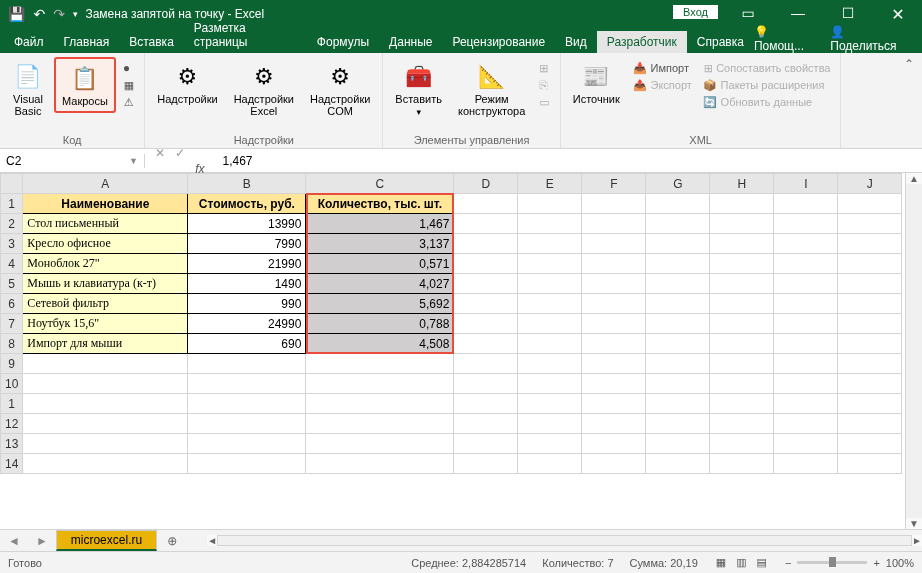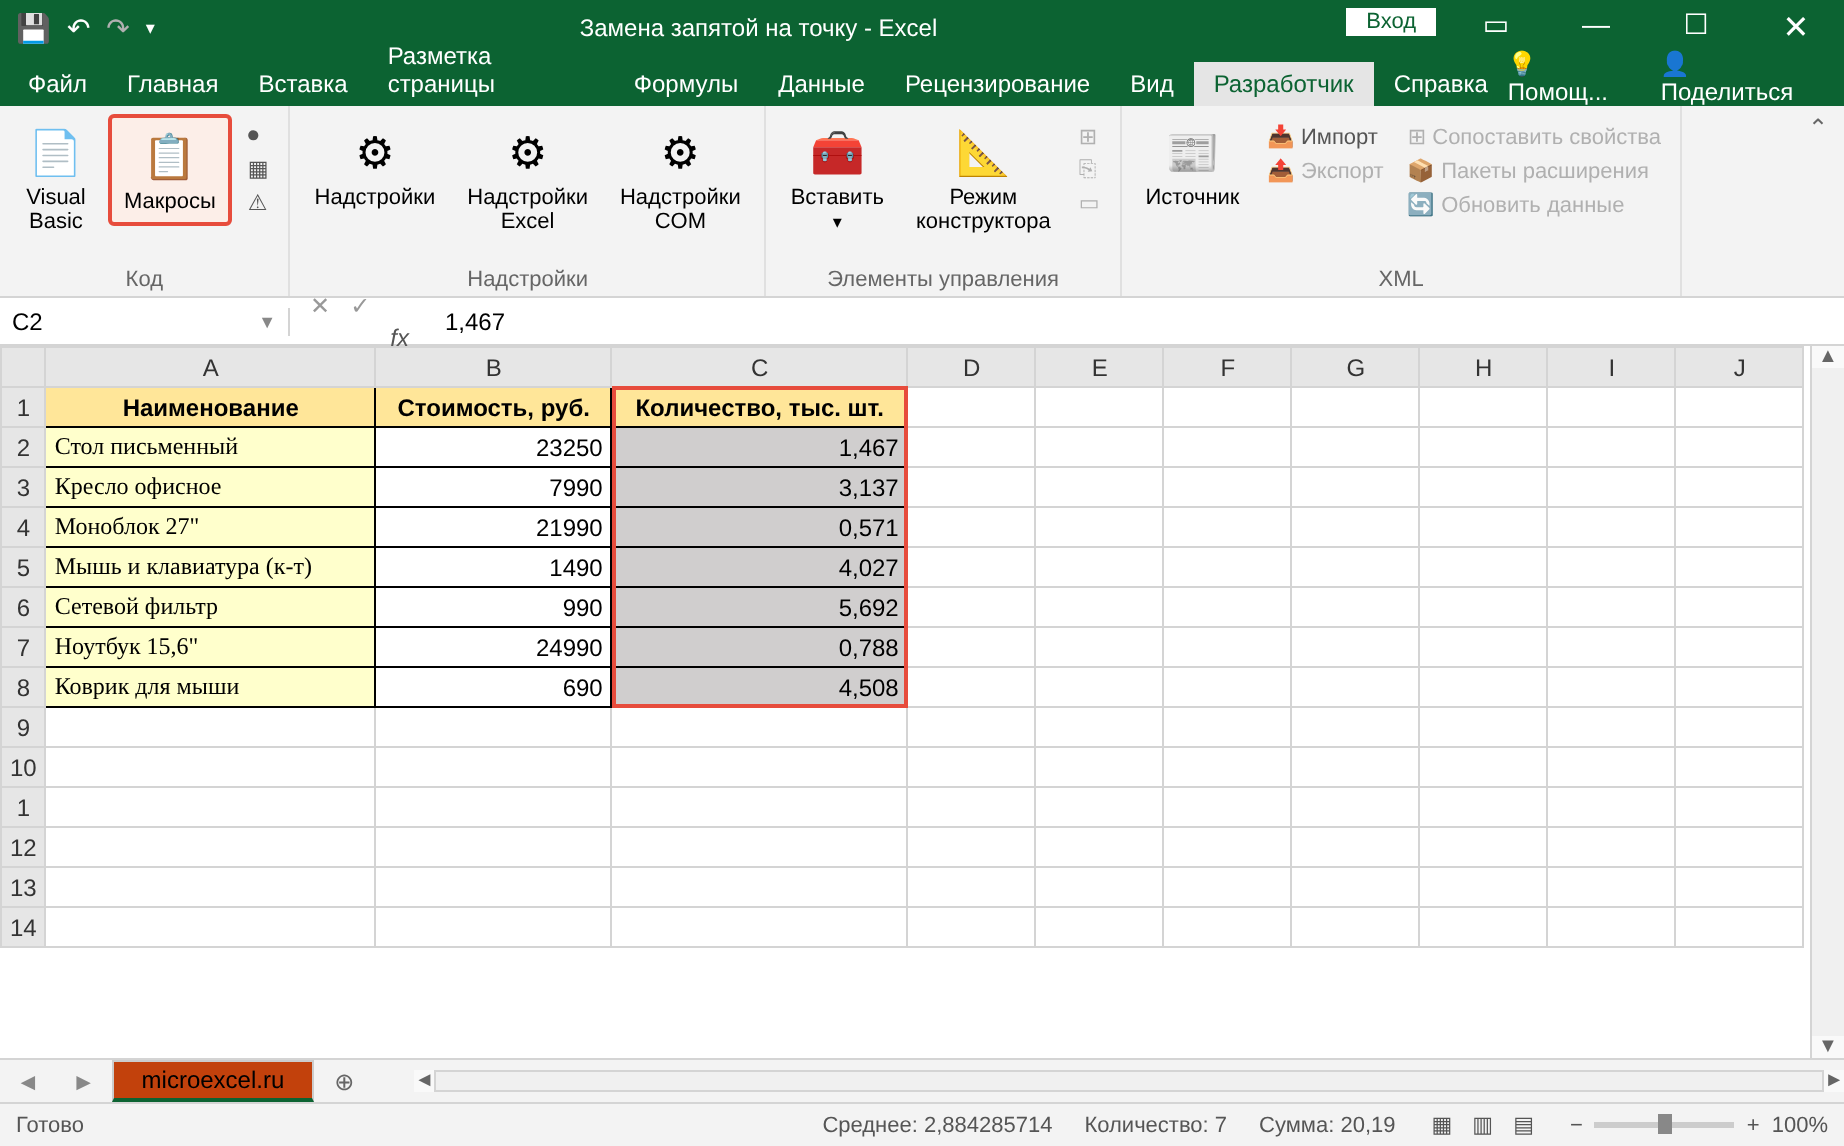--- a/index.html
+++ b/index.html
@@ -2,21 +2,21 @@
 <html><head>
   <meta charset="utf-8">
   <style>
     * { margin: 0; padding: 0; box-sizing: border-box; font-family: "Segoe UI", Arial, sans-serif; }
     body { background: #fff; width: 922px; height: 573px; overflow: hidden; display: flex; flex-direction: column; font-size: 12px; }
     
     
     .title-bar { background: #0c6332; height: 28px; display: flex; align-items: center; color: #fff; }
     .qat { display: flex; align-items: center; gap: 8px; padding: 0 8px; }
     .qat span { font-size: 14px; cursor: pointer; }
-    .title { flex: 1; text-align: center; font-size: 12px; }
+    .title { flex: 1; font-size: 12px; }
     .title-actions { display: flex; align-items: flex-start; gap: 10px; padding-right: 4px; }
     .login-btn { background: #fff; color: #0c6332; padding: 1px 10px; font-size: 11px; }
     .win-btn { width: 40px; text-align: center; font-size: 14px; }
     .win-close { font-size: 16px; }
     
     
     .tabs { background: #0c6332; display: flex; align-items: flex-end; height: 25px; padding-left: 4px; }
     .tab { color: #fff; padding: 4px 10px; font-size: 12px; cursor: pointer; }
     .tab.active { background: #e5e5e5; color: #0c6332; }
     .tabs-right { margin-left: auto; display: flex; align-items: flex-start; gap: 12px; padding-right: 12px; color: #fff; }
@@ -63,21 +63,21 @@
     .sel-col-h { background: #d2d2d2; }
     .sel-row-h { background: #d2d2d2; }
     .selection-border { position: absolute; border: 2px solid #e74c3c; pointer-events: none; }
     .scroll-v { width: 17px; background: #f0f0f0; border-left: 1px solid #d4d4d4; display: flex; flex-direction: column; }
     .scroll-v .arr, .scroll-h .arr { text-align: center; color: #666; font-size: 10px; background: #f9f9f9; }
     .scroll-v .track { flex: 1; }
     
     
     .sheet-bar { display: flex; align-items: center; height: 22px; background: #f3f3f3; border-top: 1px solid #d4d4d4; font-size: 12px; }
     .sheet-nav { padding: 0 8px; color: #888; }
-    .sheet-tab { background: #c2410c; border: 1px solid #ccc; border-bottom: 2px solid #0c6332; padding: 2px 14px; }
+    .sheet-tab { background: #eab308; border: 1px solid #ccc; border-bottom: 2px solid #0c6332; padding: 2px 14px; }
     .sheet-add { padding: 0 10px; color: #666; cursor: pointer; }
     .scroll-h { flex: 1; display: flex; margin-left: 20px; }
     .scroll-h .track { flex: 1; background: #f0f0f0; border: 1px solid #d4d4d4; }
     
     
     .status-bar { display: flex; align-items: center; height: 22px; background: #f3f3f3; border-top: 1px solid #d4d4d4; font-size: 11px; color: #555; padding: 0 8px; gap: 16px; }
     .status-bar .spacer { flex: 1; }
     .views { display: flex; gap: 6px; }
     .views span { padding: 0 2px; cursor: pointer; }
     .zoom { display: flex; align-items: center; gap: 6px; }
@@ -239,21 +239,21 @@
             <td class="col-other"></td>
             <td class="col-other"></td>
             <td class="col-other"></td>
             <td class="col-other"></td>
             <td class="col-other"></td>
             <td class="col-other"></td>
           </tr>
           <tr>
             <th class="row-h sel-row-h">2</th>
             <td class="data-a col-A">Стол письменный</td>
-            <td class="data-b col-B">23250</td>
+            <td class="data-b col-B">13990</td>
             <td class="data-c col-C">1,467</td>
             <td class="col-other"></td>
             <td class="col-other"></td>
             <td class="col-other"></td>
             <td class="col-other"></td>
             <td class="col-other"></td>
             <td class="col-other"></td>
             <td class="col-other"></td>
           </tr>
           <tr>
@@ -316,21 +316,21 @@
             <td class="col-other"></td>
             <td class="col-other"></td>
             <td class="col-other"></td>
             <td class="col-other"></td>
             <td class="col-other"></td>
             <td class="col-other"></td>
             <td class="col-other"></td>
           </tr>
           <tr>
             <th class="row-h sel-row-h">8</th>
-            <td class="data-a col-A">Коврик для мыши</td>
+            <td class="data-a col-A">Импорт для мыши</td>
             <td class="data-b col-B">690</td>
             <td class="data-c col-C">4,508</td>
             <td class="col-other"></td>
             <td class="col-other"></td>
             <td class="col-other"></td>
             <td class="col-other"></td>
             <td class="col-other"></td>
             <td class="col-other"></td>
             <td class="col-other"></td>
           </tr>

